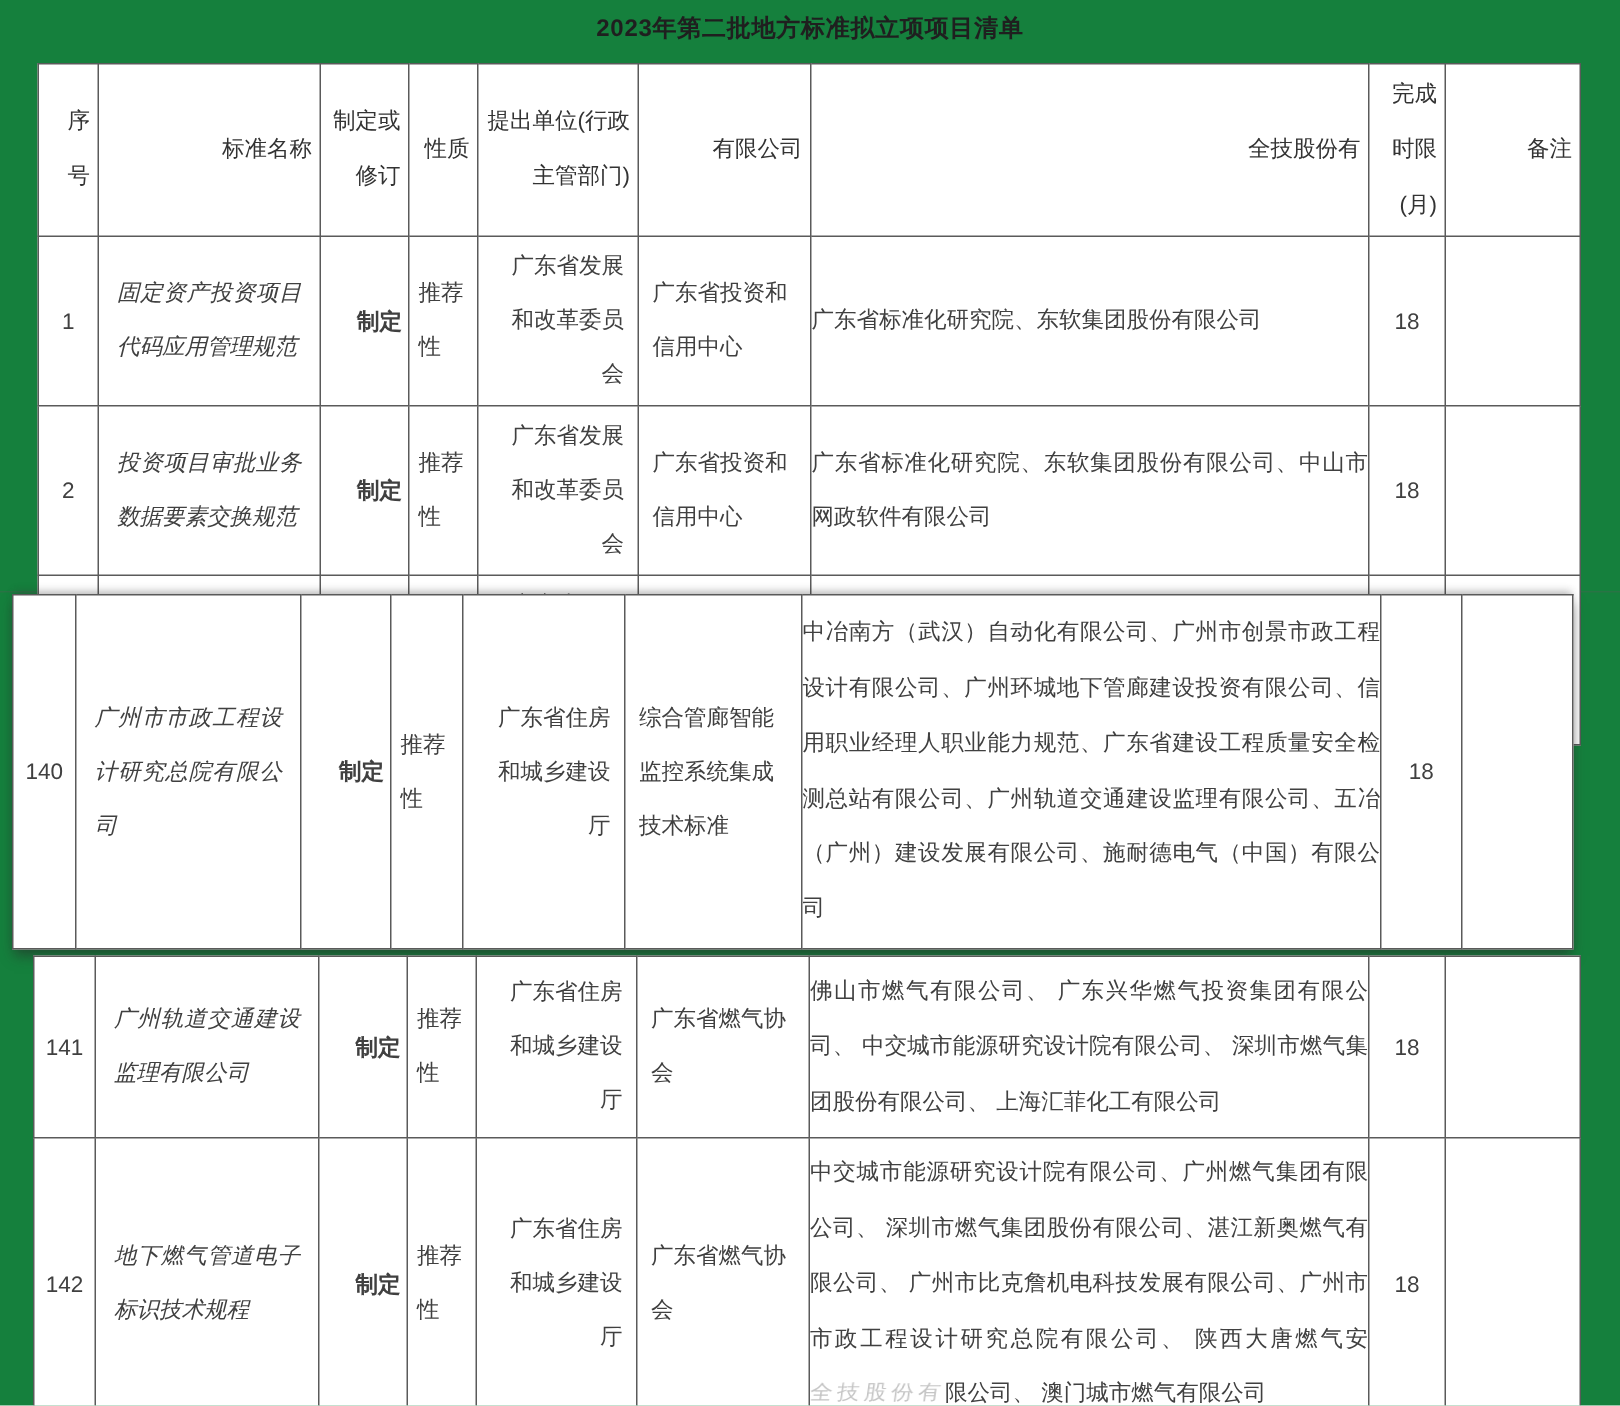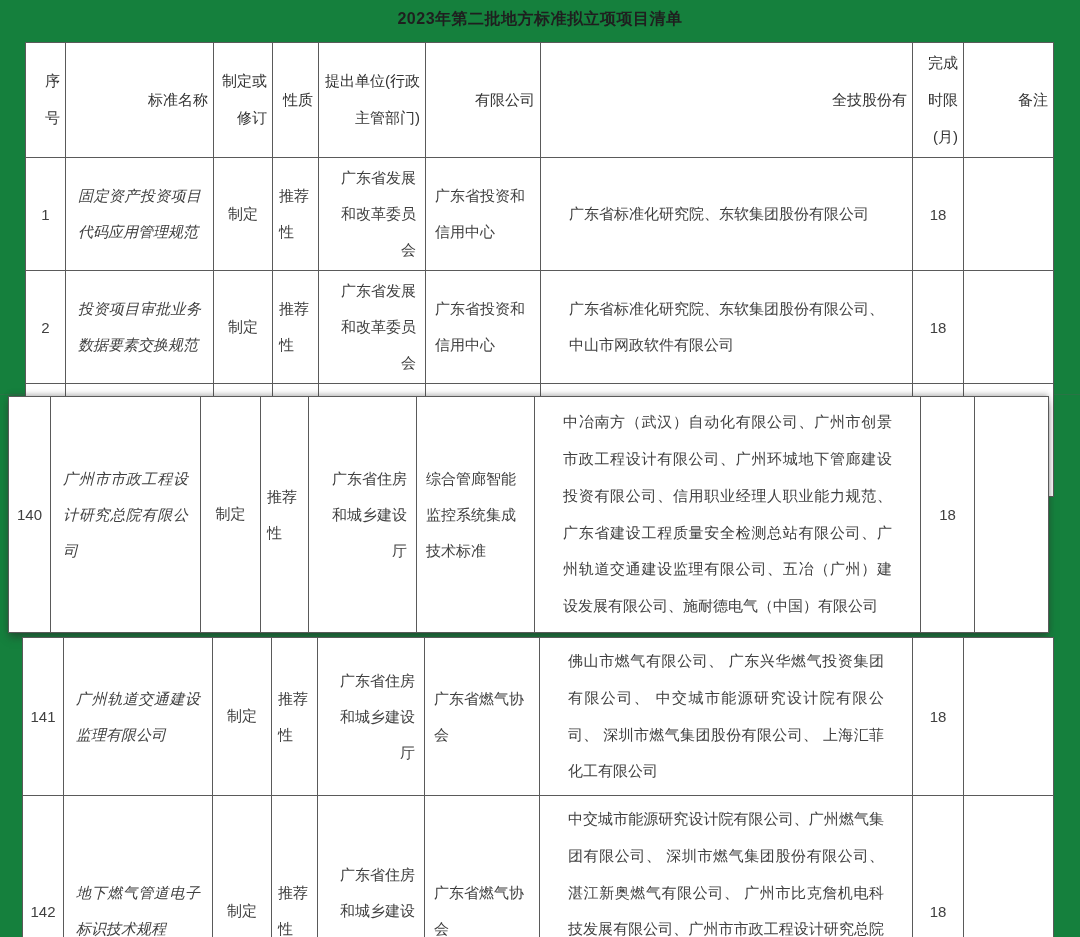--- a/index.html
+++ b/index.html
@@ -51,25 +51,25 @@
     box-shadow: 0 5px 8px -1px rgba(40,40,40,0.55), 0 -3px 5px -1px rgba(60,60,60,0.30);
   }
   .tbl-bottom { position: absolute; left: 22px; top: 637px; width: 1031px; }
   .seam {
     position: absolute; left: 0; width: 1080px; height: 1px;
     background: rgba(90,90,90,0.30);
   }
   .seam-top { top: 394px; }
   .c-no     { text-align: center; padding: 2px 4px; }
   .c-name   { text-align: justify; line-height: 2.4;  padding: 2px 12px; font-style: italic; }
-  .c-mode   { text-align: center;  padding: 2px 4px; }
+  .c-mode   { text-align: right;  padding: 2px 4px; font-weight: bold; }
   .c-nature { text-align: left;  line-height: 2.4;  padding: 2px 6px; }
   .c-prop   { text-align: right;    line-height: 2.4;  padding: 2px 9px; }
   .c-lead   { text-align: left;    line-height: 2.4;  padding: 2px 9px; }
-  .c-part   { text-align: justify; line-height: 2.45; padding: 5px 28px; }
+  .c-part   { text-align: justify; line-height: 2.45; padding: 5px 0; }
   .c-months { text-align: center;  padding: 2px 4px; margin-left: 27px; }
   .c-note   { text-align: justify; line-height: 2.4;  padding: 2px 9px; }
   .faded {
     color: #b5b5b5;
     opacity: 0.8;
     filter: blur(0.4px);
     display: inline-block;
     transform: skewX(-8deg) scaleY(0.9);
     letter-spacing: 3px;
   }
@@ -194,21 +194,21 @@
       <td class="c-months">18</td>
       <td class="c-note"></td>
     </tr>
     <tr style="height:184px">
       <td class="c-no">142</td>
       <td class="c-name">地下燃气管道电子标识技术规程</td>
       <td class="c-mode">制定</td>
       <td class="c-nature">推荐性</td>
       <td class="c-prop">广东省住房和城乡建设厅</td>
       <td class="c-lead">广东省燃气协会</td>
-      <td class="c-part"><span>中交城市能源研究设计院有限公司、广州燃气集团有限公司、 深圳市燃气集团股份有限公司、湛江新奥燃气有限公司、 广州市比克詹机电科技发展有限公司、广州市市政工程设计研究总院有限公司、 建设发展有限公司</span><span class="faded">全技股份有</span><span>限公司、 澳门城市燃气有限公司</span></td>
+      <td class="c-part"><span>中交城市能源研究设计院有限公司、广州燃气集团有限公司、 深圳市燃气集团股份有限公司、湛江新奥燃气有限公司、 广州市比克詹机电科技发展有限公司、广州市市政工程设计研究总院有限公司、 陕西大唐燃气安</span><span class="faded">全技股份有</span><span>限公司、 澳门城市燃气有限公司</span></td>
       <td class="c-months">18</td>
       <td class="c-note"></td>
     </tr>
 
   </tbody>
     </table>
 
 </div>
 
 </body></html>

